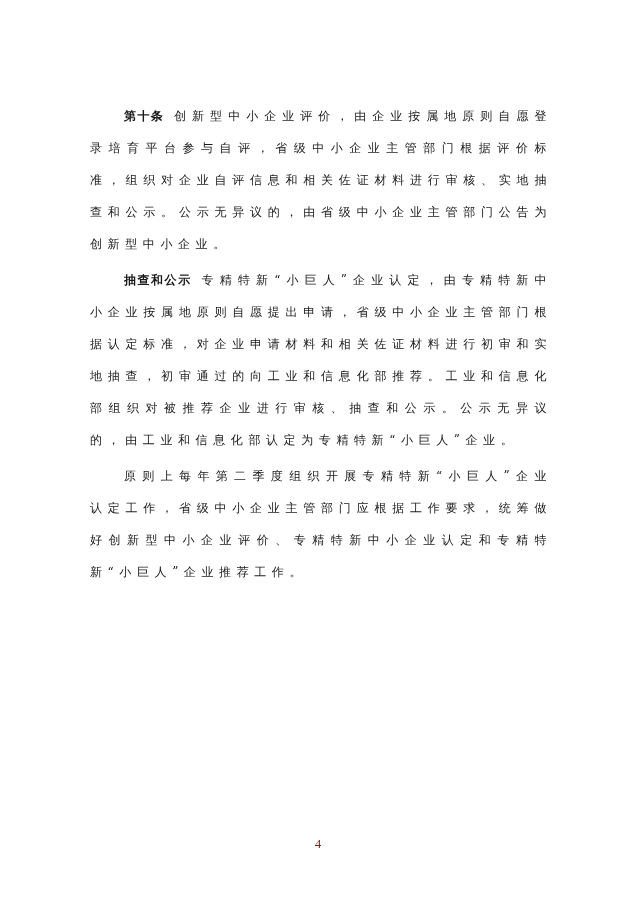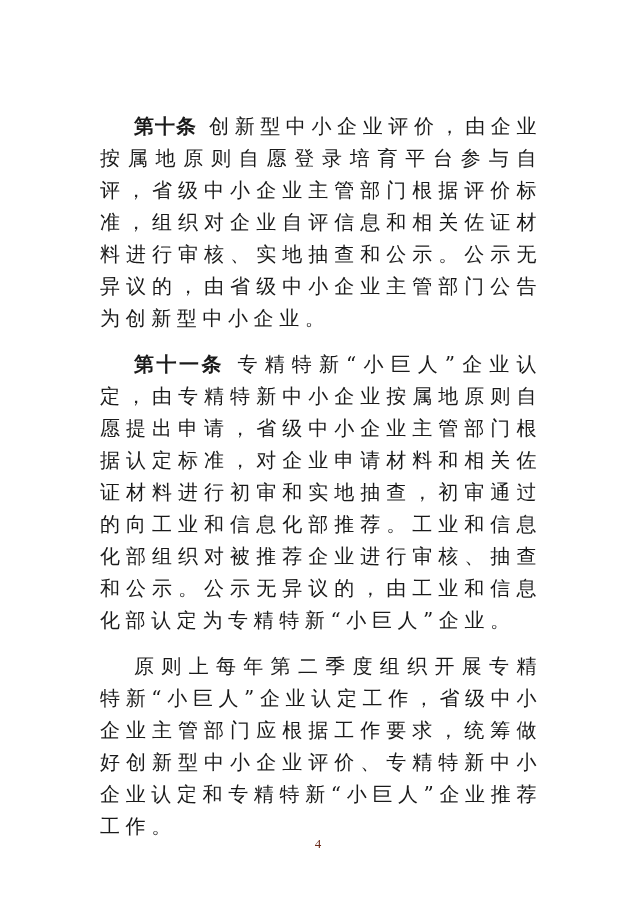--- a/index.html
+++ b/index.html
@@ -1,26 +1,26 @@
 <!DOCTYPE html>
 <html><head>
 <meta charset="utf-8">
 <style>
   html, body { margin:0; padding:0; background:#ffffff; }
   body { width:636px; height:900px; position:relative; overflow:hidden;
          font-family: "DejaVu Serif", "Liberation Serif", serif; color:#1a1a1a; }
   .page { position:absolute; left:86px; top:96px; width:470px; }
-  .para { margin:14px; font-size:20px; line-height:32px; letter-spacing:5.6px;
+  .para { margin:4px; font-size:12px; line-height:32px; letter-spacing:5.6px;
           text-align:justify; text-indent:34px; }
   .para .art { font-weight:bold; font-family: "DejaVu Sans", "Liberation Sans", sans-serif; letter-spacing:1px; }
   .pagenum { position:absolute; left:0; width:636px; top:836px; text-align:center;
              font-size:13px; color:#6b2a1a; font-family:"Liberation Serif", serif; }
 </style>
 </head>
 <body>
 
 <div class="page">
   <p class="para"><span class="art">第十条</span><span> 创新型中小企业评价，由企业按属地原则自愿登录培育平台参与自评，省级中小企业主管部门根据评价标准，组织对企业自评信息和相关佐证材料进行审核、实地抽查和公示。公示无异议的，由省级中小企业主管部门公告为创新型中小企业。</span></p>
-  <p class="para"><span class="art">第十一条</span><span> 专精特新“小巨人”企业认定，由专精特新中小企业按属地原则自愿提出申请，省级中小企业主管部门根据认定标准，对企业申请材料和相关佐证材料进行初审和实地抽查，初审通过的向工业和信息化部推荐。工业和信息化部组织对被推荐企业进行审核、抽查和公示。公示无异议的，由工业和信息化部认定为专精特新“小巨人”企业。</span></p>
+  <p class="para"><span class="art">抽查和公示</span><span> 专精特新“小巨人”企业认定，由专精特新中小企业按属地原则自愿提出申请，省级中小企业主管部门根据认定标准，对企业申请材料和相关佐证材料进行初审和实地抽查，初审通过的向工业和信息化部推荐。工业和信息化部组织对被推荐企业进行审核、抽查和公示。公示无异议的，由工业和信息化部认定为专精特新“小巨人”企业。</span></p>
   <p class="para"><span>原则上每年第二季度组织开展专精特新“小巨人”企业认定工作，省级中小企业主管部门应根据工作要求，统筹做好创新型中小企业评价、专精特新中小企业认定和专精特新“小巨人”企业推荐工作。</span></p>
 </div>
 
 <div class="pagenum">4</div>
 
 </body></html>

